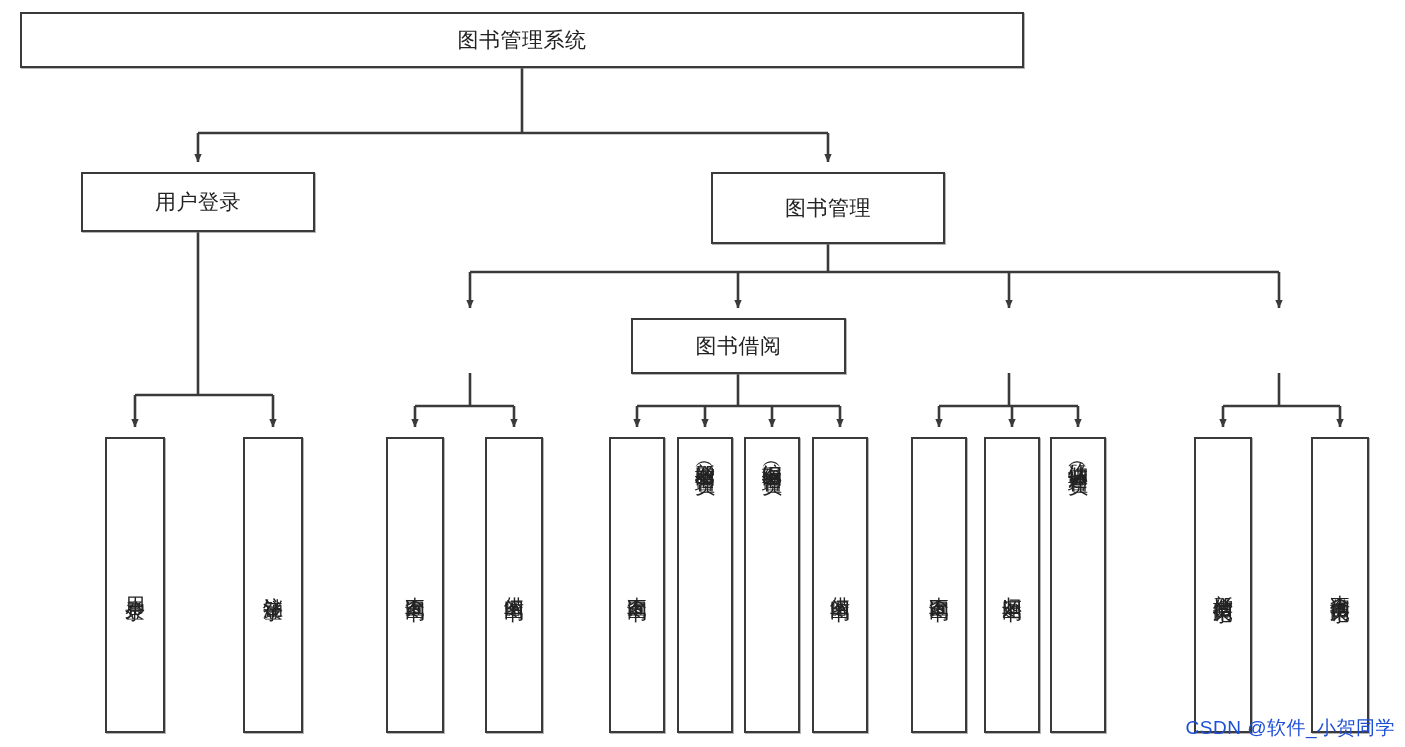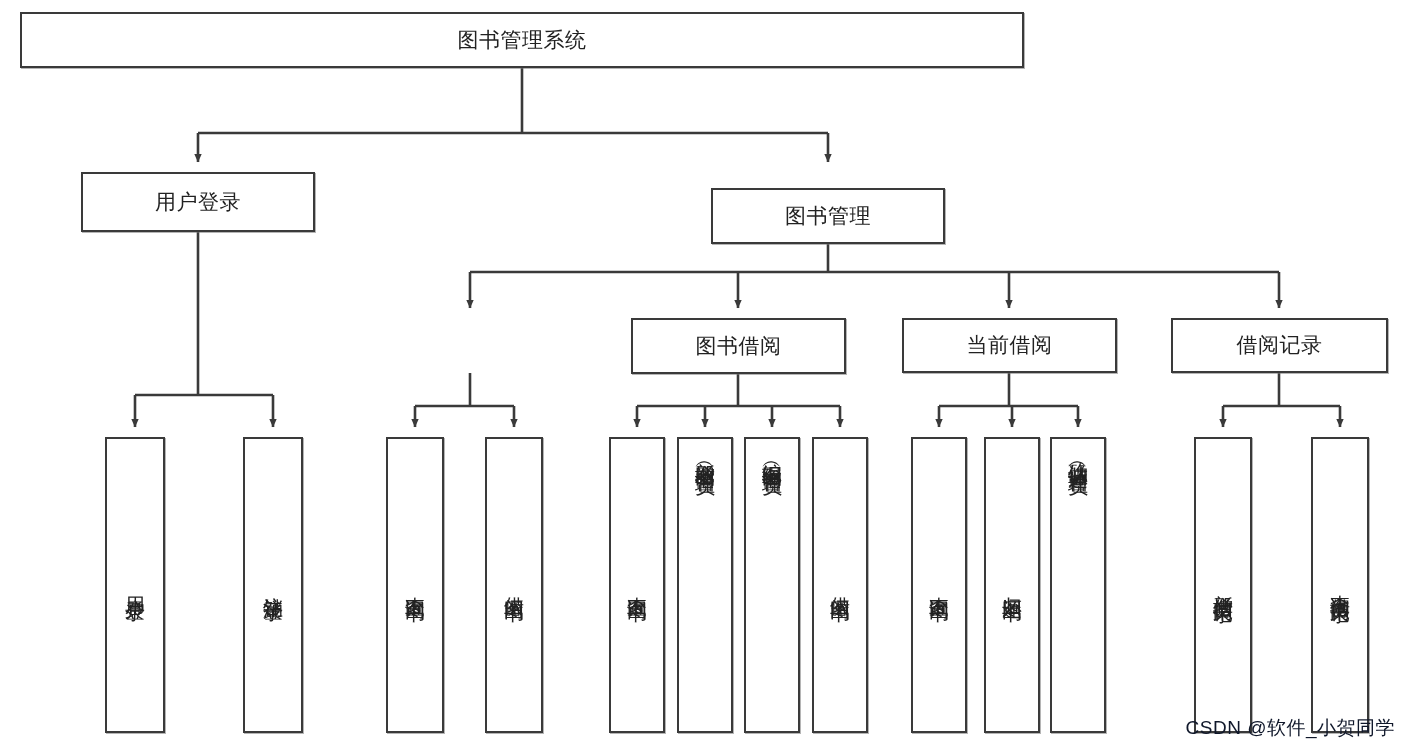--- a/index.html
+++ b/index.html
@@ -142,33 +142,27 @@
     </g>
   </svg>
 
   <div class="node-box" style="left: 20px; top: 12px; width: 1004px; height: 56px; border-color: rgb(58, 58, 58); background: rgb(255, 255, 255);">
     <span class="node-label-h" style="color: rgb(34, 34, 34);">图书管理系统</span>
   </div>
 
   <div class="node-box" style="left: 81px; top: 172px; width: 234px; height: 60px; border-color: rgb(58, 58, 58); background: rgb(255, 255, 255);">
     <span class="node-label-h" style="color: rgb(34, 34, 34);">用户登录</span>
   </div>
-  <div class="node-box" style="left: 711px; top: 188px; width: 234px; height: 56px; border-color: rgb(58, 58, 58); background: rgb(255, 255, 255);">
+  <div class="node-box" style="left: 711px; top: 172px; width: 234px; height: 72px; border-color: rgb(58, 58, 58); background: rgb(255, 255, 255);">
     <span class="node-label-h" style="color: rgb(34, 34, 34);">图书管理</span>
   </div>
 
   <div class="node-box" style="left: 631px; top: 318px; width: 215px; height: 56px; border-color: rgb(58, 58, 58); background: rgb(255, 255, 255);">
     <span class="node-label-h" style="color: rgb(34, 34, 34);">图书借阅</span>
   </div>
-  <div class="node-box" style="left: 902px; top: 318px; width: 215px; height: 55px; border-color: rgb(58, 58, 58); background: rgb(255, 255, 255);">
-    <span class="node-label-h" style="color: rgb(34, 34, 34);">当前借阅</span>
-  </div>
-  <div class="node-box" style="left: 1171px; top: 318px; width: 217px; height: 55px; border-color: rgb(58, 58, 58); background: rgb(255, 255, 255);">
-    <span class="node-label-h" style="color: rgb(34, 34, 34);">借阅记录</span>
-  </div>
 
   <div class="node-box leaf centered" style="left: 105px; top: 437px; width: 60px; height: 296px; border-color: rgb(58, 58, 58); background: rgb(255, 255, 255);">
     <span class="node-label-v" style="color: rgb(34, 34, 34);">用户登录</span>
   </div>
   <div class="node-box leaf centered" style="left: 243px; top: 437px; width: 60px; height: 296px; border-color: rgb(58, 58, 58); background: rgb(255, 255, 255);">
     <span class="node-label-v" style="color: rgb(34, 34, 34);">注销登录</span>
   </div>
   <div class="node-box leaf centered" style="left: 386px; top: 437px; width: 58px; height: 296px; border-color: rgb(58, 58, 58); background: rgb(255, 255, 255);">
     <span class="node-label-v" style="color: rgb(34, 34, 34);">查询图书</span>
   </div>
@@ -196,15 +190,15 @@
   <div class="node-box leaf" style="left: 1050px; top: 437px; width: 56px; height: 296px; border-color: rgb(58, 58, 58); background: rgb(255, 255, 255);">
     <span class="node-label-v" style="color: rgb(34, 34, 34);">确认归还（管理员）</span>
   </div>
   <div class="node-box leaf centered" style="left: 1194px; top: 437px; width: 58px; height: 296px; border-color: rgb(58, 58, 58); background: rgb(255, 255, 255);">
     <span class="node-label-v" style="color: rgb(34, 34, 34);">新增借阅记录</span>
   </div>
   <div class="node-box leaf centered" style="left: 1311px; top: 437px; width: 58px; height: 296px; border-color: rgb(58, 58, 58); background: rgb(255, 255, 255);">
     <span class="node-label-v" style="color: rgb(34, 34, 34);">查询借阅记录</span>
   </div>
 
-  <div id="watermark" style="color: #0f172a;">CSDN @软件_小贺同学</div>
+  <div id="watermark" style="color: #1d4ed8;">CSDN @软件_小贺同学</div>
 
 </div>
 
 </body></html>

